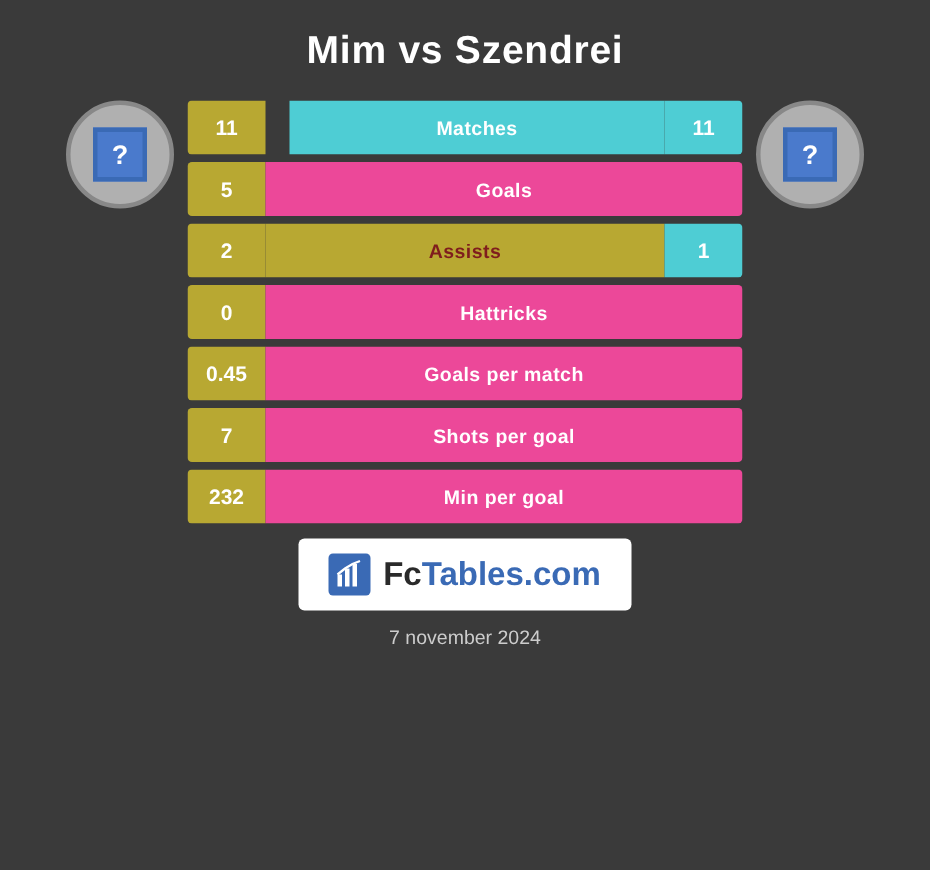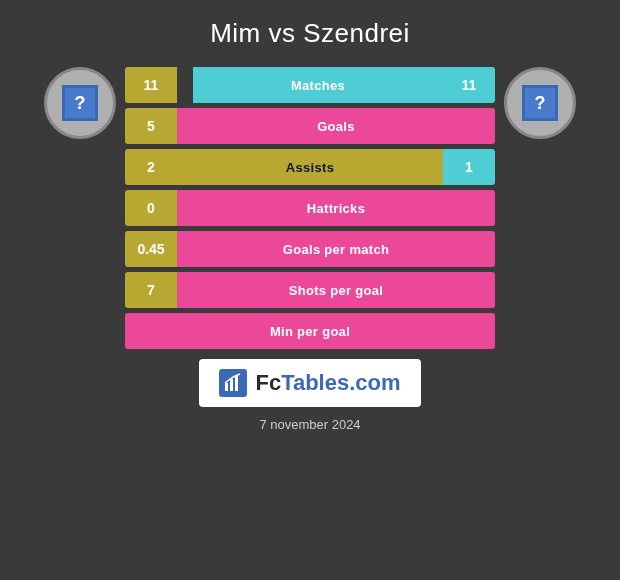--- a/index.html
+++ b/index.html
@@ -16,21 +16,21 @@
     }
 
     .header {
       text-align: center;
       padding: 18px 10px 8px;
       width: 100%;
     }
 
     .title {
       font-size: 26px;
-      font-weight: normal;
+      font-weight: bold;
       color: #fff;
       letter-spacing: 0.5px;
       text-align: center;
     }
 
     .subtitle {
       font-size: 13px;
       color: #ccc;
       margin-top: 4px;
     }
@@ -144,21 +144,21 @@
       background: #b8a832;
     }
     .stat-row.matches .stat-right {
       background: #4ecdd4;
       color: #fff;
     }
 
     
     .stat-row.assists .stat-middle {
       background: #b8a832;
-      color: #0f172a;
+      color: #7f1d1d;
     }
     .stat-row.assists .stat-right-partial {
       background: #4ecdd4;
       color: #fff;
       font-size: 14px;
       font-weight: bold;
       width: 52px;
       height: 100%;
       display: flex;
       align-items: center;
@@ -261,20 +261,21 @@
       <div class="stat-left">0.45</div>
       <div class="stat-middle">Goals per match</div>
     </div>
 
     <div class="stat-row">
       <div class="stat-left">7</div>
       <div class="stat-middle">Shots per goal</div>
     </div>
 
     <div class="stat-row">
+      <div class="stat-left">232</div>
       <div class="stat-middle">Min per goal</div>
     </div>
 
   </div>
 
   <div class="avatar avatar-right">
     <div class="avatar-circle">
       <div class="avatar-placeholder">?</div>
     </div>
   </div>

